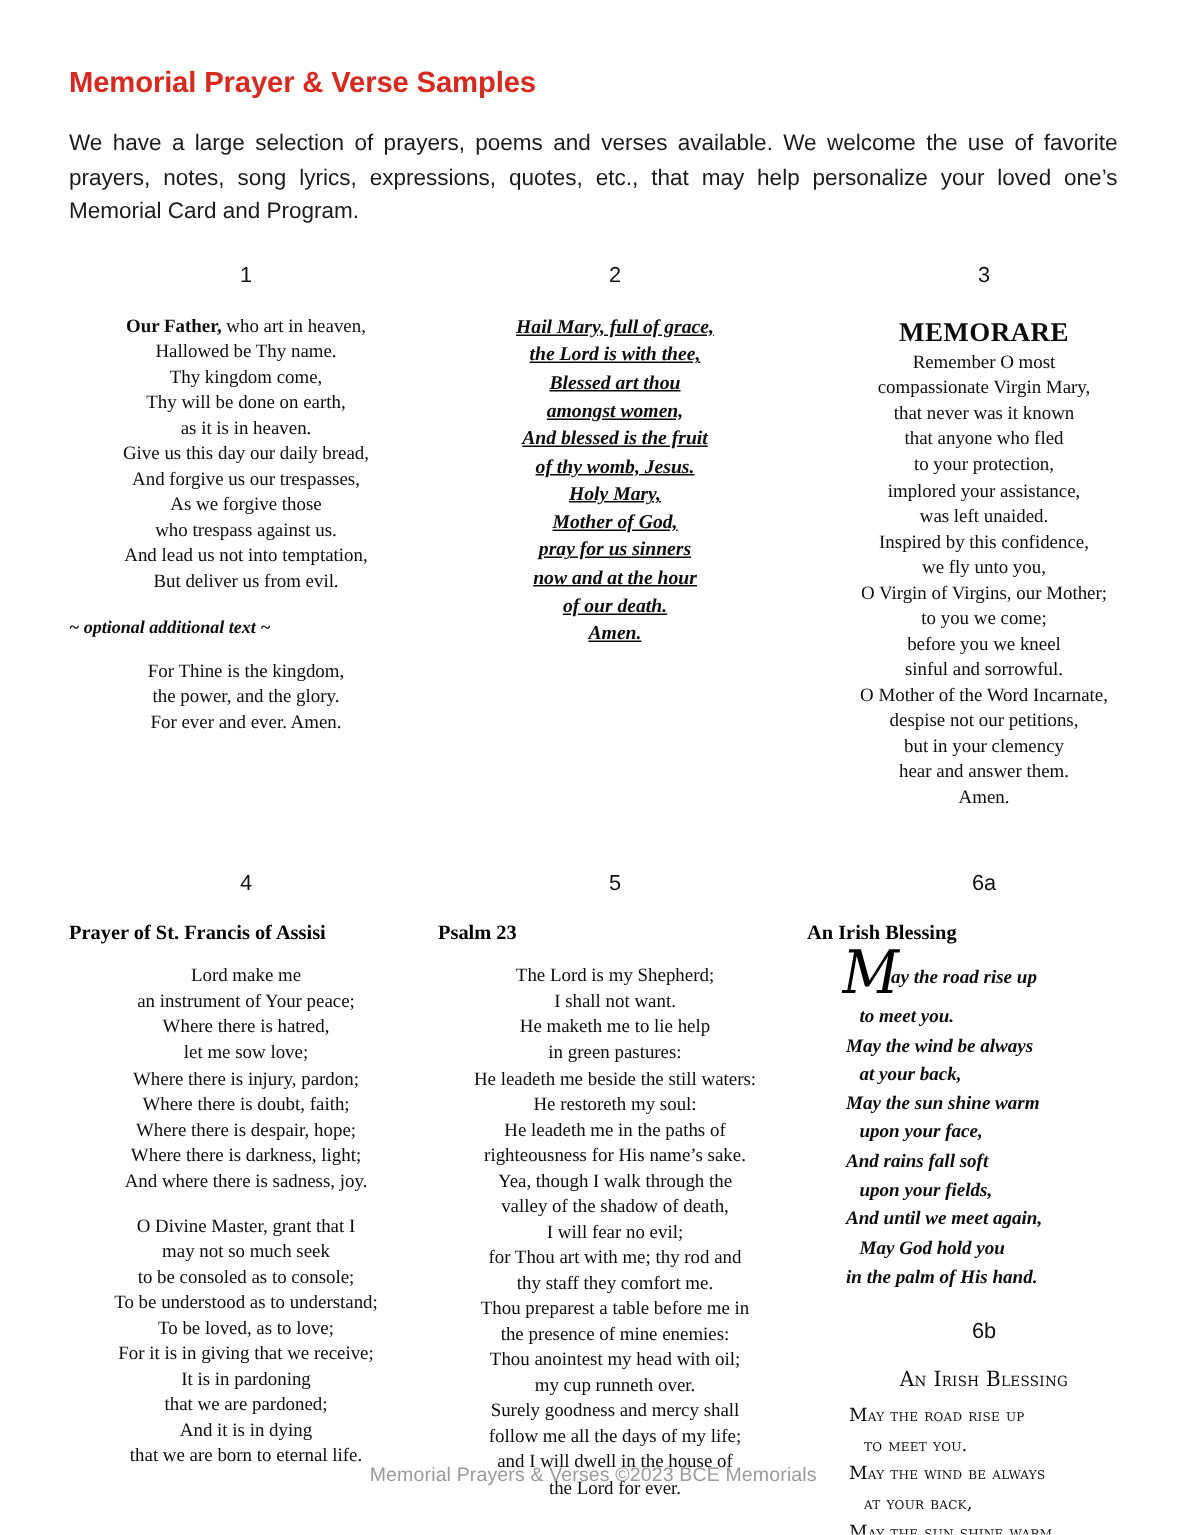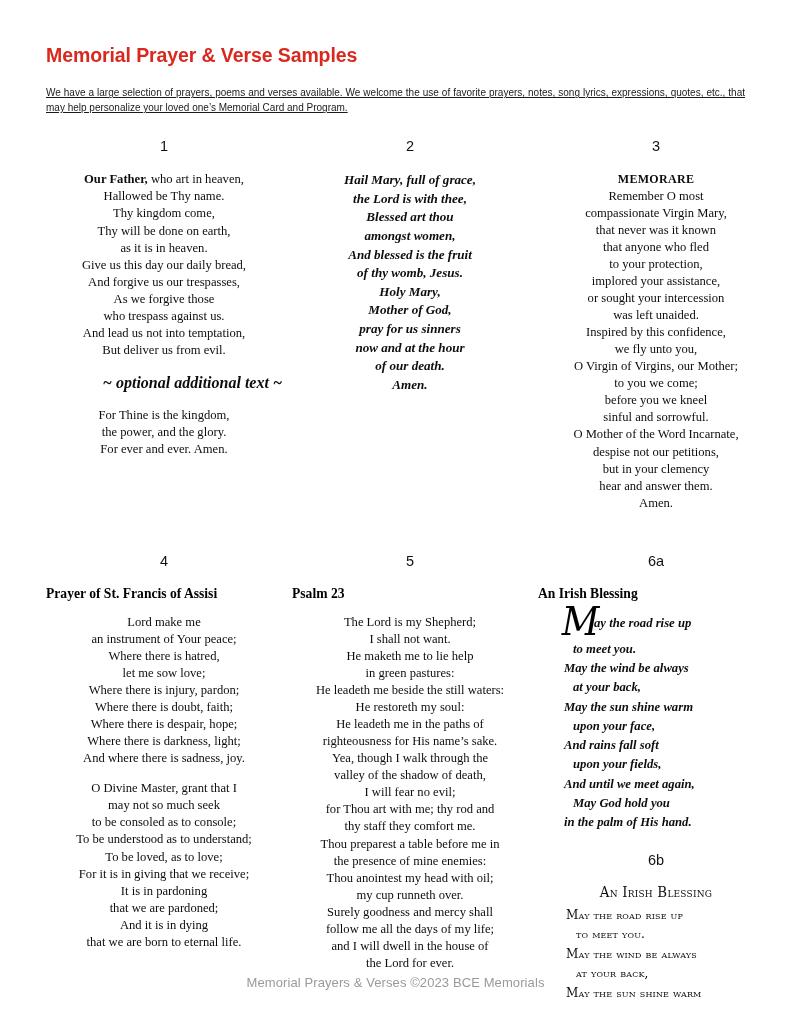--- a/index.html
+++ b/index.html
@@ -29,27 +29,26 @@
     font-family: "Liberation Sans", sans-serif;
     font-size: 19.5px;
     font-weight: bold;
     color: #d9291f;
     letter-spacing: -0.1px;
     margin: 0 0 18px 0;
     line-height: 1.2;
   }
   .intro {
     font-family: "Liberation Sans", sans-serif;
-    font-size: 10px;
+    font-size: 15px;
     color: #1a1a1a;
     line-height: 1.5;
     text-align: justify;
     margin: 0;
     max-width: 700px;
-    text-decoration: underline;
   }
 
   
   .grid {
     margin-top: 24px;
     display: grid;
     grid-template-columns: 236px 236px 236px;
     column-gap: 10px;
   }
   .cell {
@@ -86,35 +85,36 @@
     height: 13px;
   }
   .verse b { font-weight: bold; }
 
   
   .verse.bold-italic {
     font-style: italic;
     font-weight: bold;
     font-size: 13.1px;
     line-height: 1.42;
+    text-decoration: underline;
   }
 
   
   .inline-heading {
     font-weight: bold;
-    font-size: 12px;
+    font-size: 18px;
     letter-spacing: 0.3px;
   }
 
   .opt-note {
     font-family: "Liberation Serif", serif;
     font-weight: bold;
     font-style: italic;
-    font-size: 16px;
-    text-align: right;
+    font-size: 12px;
+    text-align: left;
   }
 
   
   .irish-a {
     font-family: "Liberation Serif", serif;
     font-style: italic;
     font-weight: bold;
     font-size: 12.7px;
     color: #0d0d0d;
     line-height: 1.52;
@@ -239,21 +239,20 @@
       <div class="sample-number">3</div>
       <div class="verse">
         <div class="inline-heading">MEMORARE</div>
         <div>
             <div class="line">Remember O most</div>
             <div class="line">compassionate Virgin Mary,</div>
             <div class="line">that never was it known</div>
             <div class="line">that anyone who fled</div>
             <div class="line">to your protection,</div>
             <div class="line">implored your assistance,</div>
-            <div class="line">or sought your intercession</div>
             <div class="line">was left unaided.</div>
             <div class="line">Inspired by this confidence,</div>
             <div class="line">we fly unto you,</div>
             <div class="line">O Virgin of Virgins, our Mother;</div>
             <div class="line">to you we come;</div>
             <div class="line">before you we kneel</div>
             <div class="line">sinful and sorrowful.</div>
             <div class="line">O Mother of the Word Incarnate,</div>
             <div class="line">despise not our petitions,</div>
             <div class="line">but in your clemency</div>

